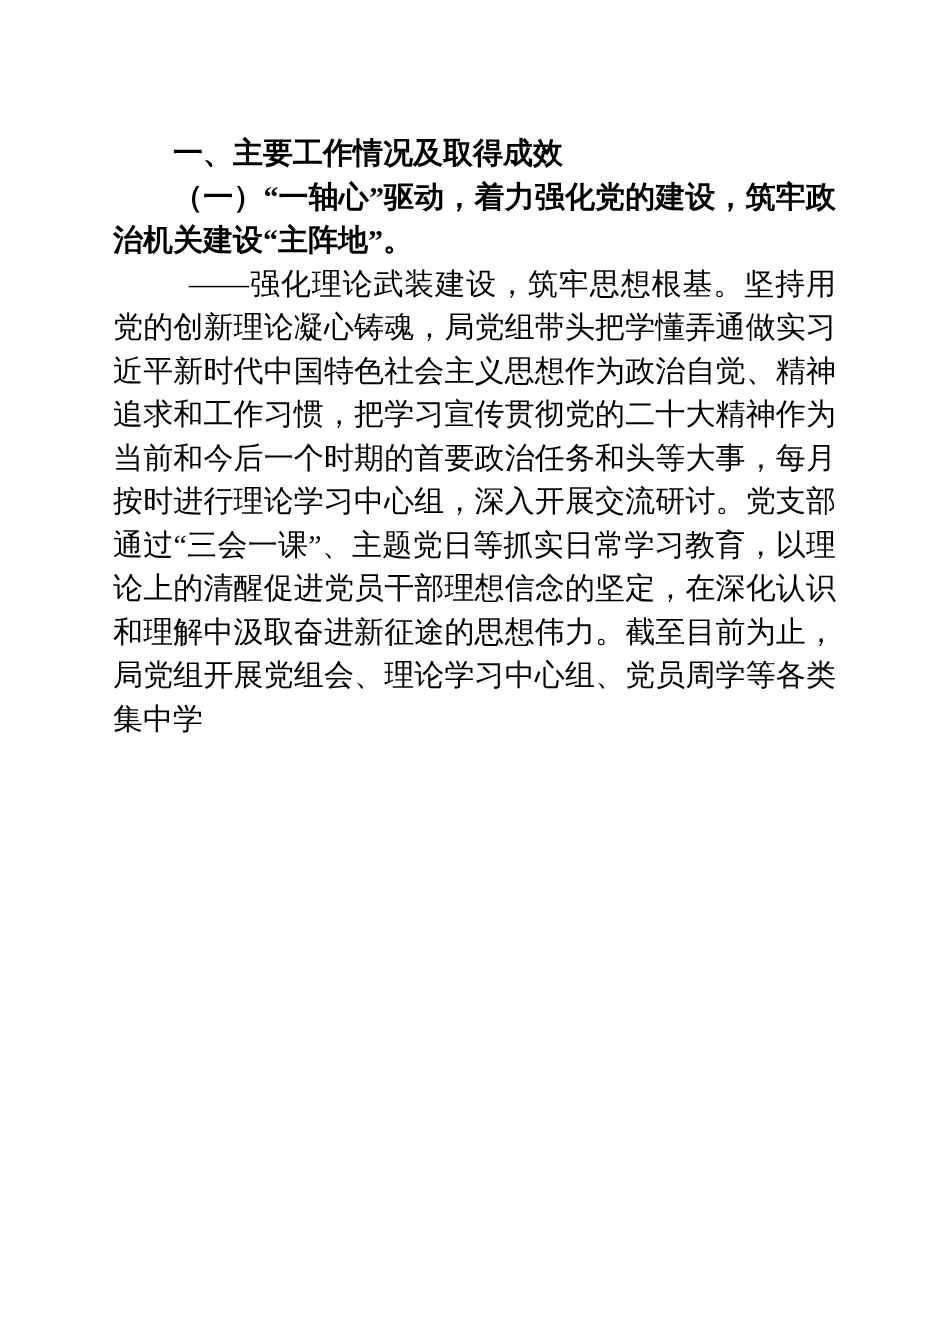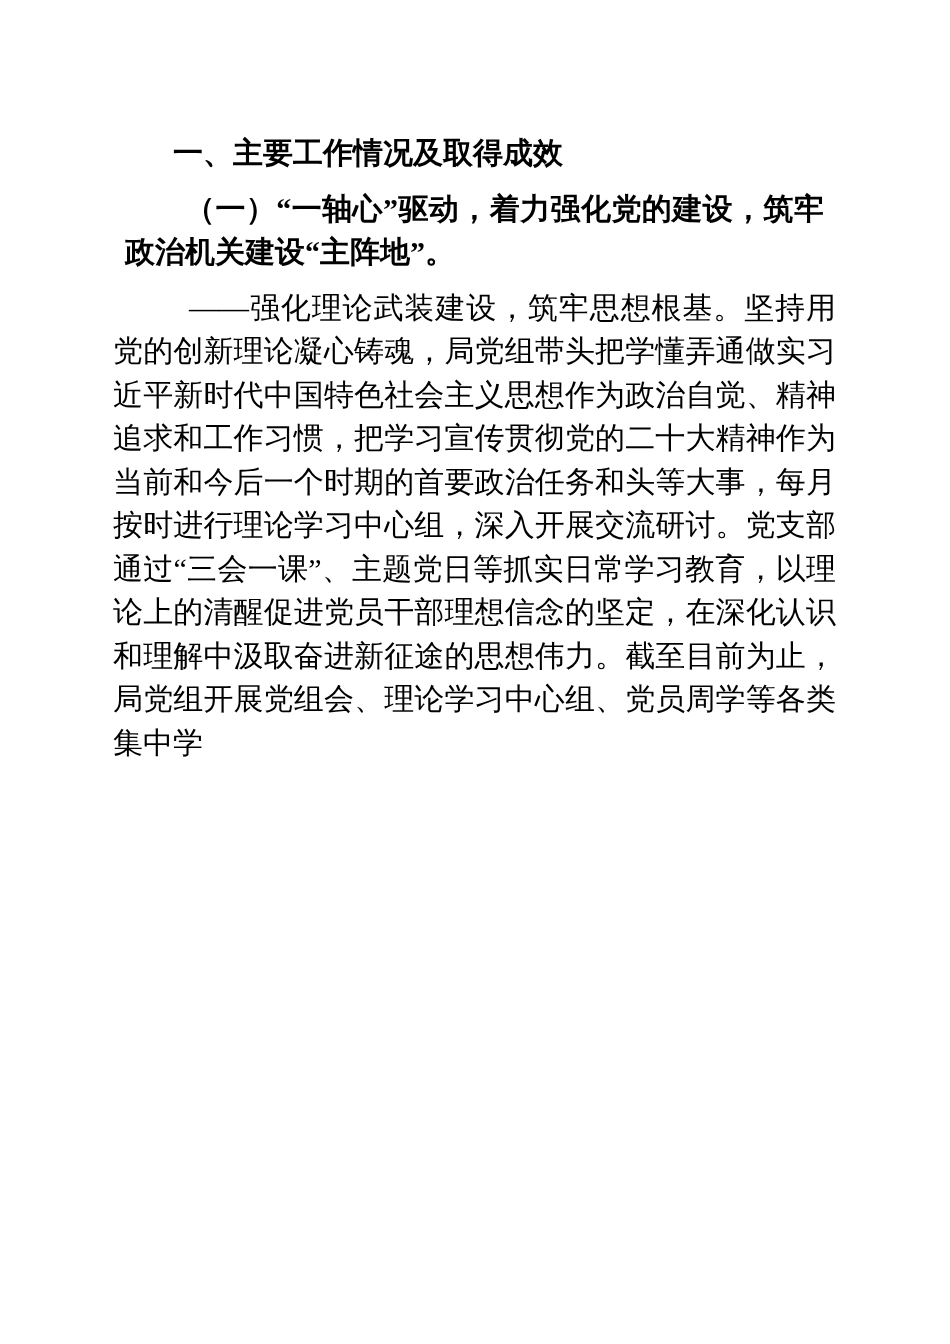--- a/index.html
+++ b/index.html
@@ -47,21 +47,21 @@
     text-indent: 60px;
     margin: 0;
   }
   .subsection-heading {
     font-weight: bold;
     font-size: 30px;
     line-height: 43.5px;
     text-align: justify;
     text-align-last: left;
     text-indent: 60px;
-    margin: 12px;
+    margin: 0;
     word-break: break-all;
   }
   .para .lead {
     font-weight: normal;
     margin-left: 16px;
   }
 </style>
 </head>
 <body>
 

